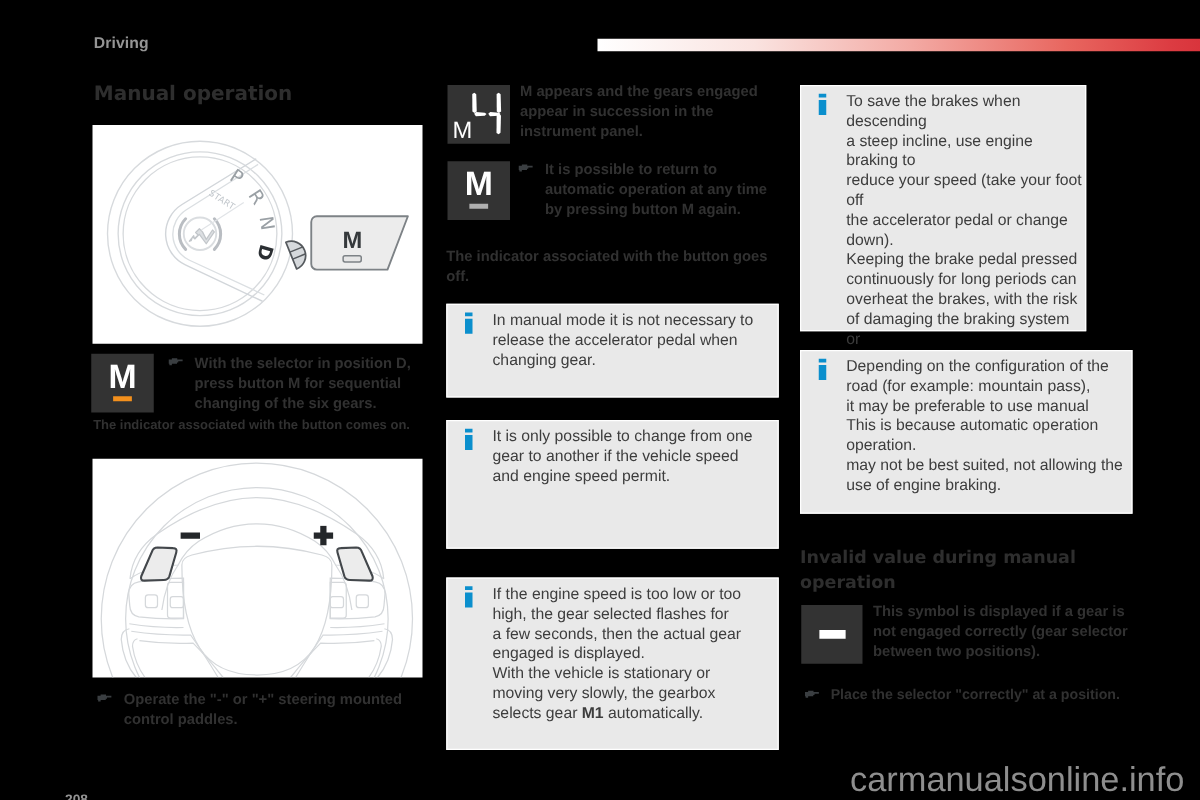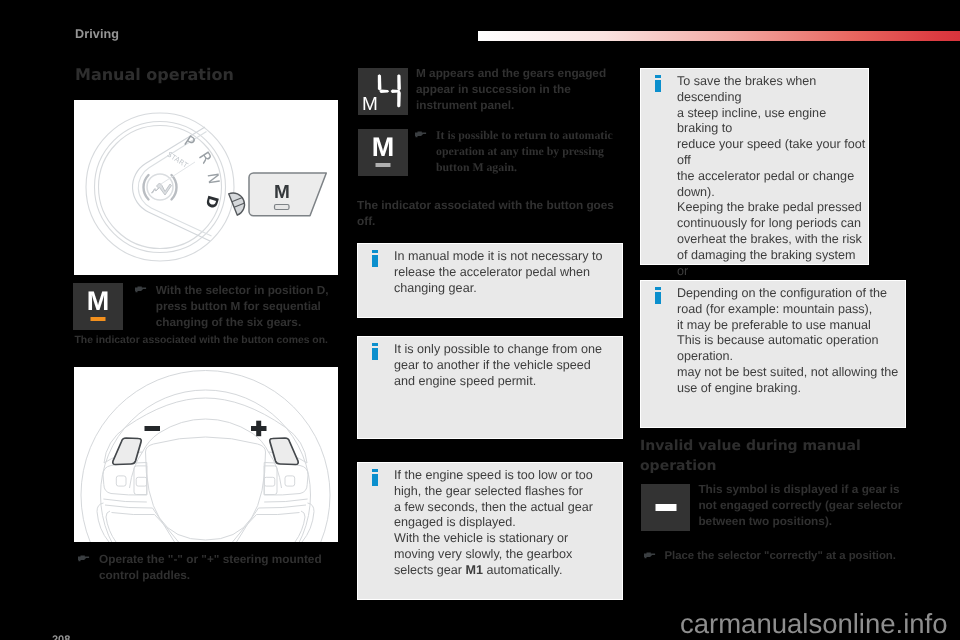--- a/index.html
+++ b/index.html
@@ -205,21 +205,21 @@
         <path d="M39.3 24.4 l1.7 -1.2 l1.8 1.2 l-0.4 13.8 l-1.5 1.2 l-1.7 -1 z"></path>
       </g>
     </svg>
   </div>
   <div class="body-txt" style="left:416px;top:65px;width:200px;">M appears and the gears engaged appear in succession in the instrument panel.</div>
 
   <div class="icon-tile" style="left:358px;top:129px;width:50px;height:47px;">
     <div class="tile-M">M</div>
     <div class="tile-bar grey"></div>
   </div>
-  <div class="bullet-row" style="left:414px;top:126.5px;width:210px;font-family:Liberation Serif, serif;">
+  <div class="bullet-row" style="left:414px;top:126.5px;width:210px;">
     <span class="bullet-glyph">
         <svg width="13" height="7" viewBox="0 0 13 7" aria-hidden="true">
           <path d="M1 1.6 h2.5 V0.6 h4.3 V1.6 h4.3 V3 H8.6 V4 H7.6 V5 H3.5 V6.2 H1.5 V5 H1 Z" fill="#3a3e41"></path>
         </svg>
       </span>
     <div class="body-txt" style="position:static;padding-left:22px;">It is possible to return to automatic operation at any time by pressing button M again.</div>
   </div>
 
   <div class="body-txt" style="left:357px;top:197px;width:262px;">The indicator associated with the button goes off.</div>
 
@@ -275,21 +275,21 @@
         <div>the accelerator pedal or change down).</div>
         <div>Keeping the brake pedal pressed</div>
         <div>continuously for long periods can</div>
         <div>overheat the brakes, with the risk</div>
         <div>of damaging the braking system or</div>
         <div>making it inoperative.</div>
         <div>to press or stop the vehicle.</div>
       </div>
   </div>
 
-  <div class="info-box" style="left:640px;top:280px;width:266px;height:148px;">
+  <div class="info-box" style="left:640px;top:280px;width:266px;height:131px;">
     <div class="info-i">
         <div class="dot"></div>
         <div class="stem"></div>
       </div>
     <div class="info-txt" id="rbox2">
         <div>Depending on the configuration of the</div>
         <div>road (for example: mountain pass),</div>
         <div>it may be preferable to use manual</div>
         <div>This is because automatic operation</div>
         <div>operation.</div>

